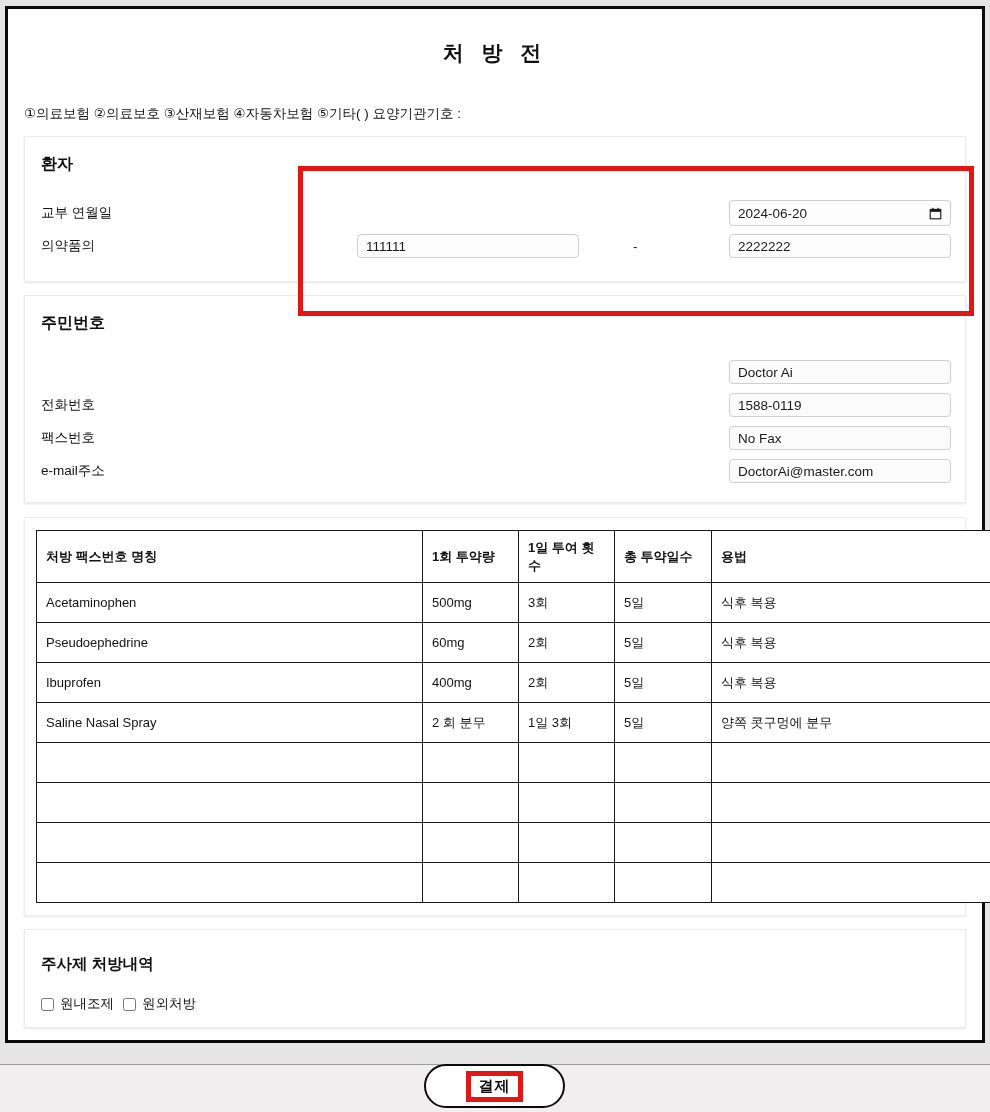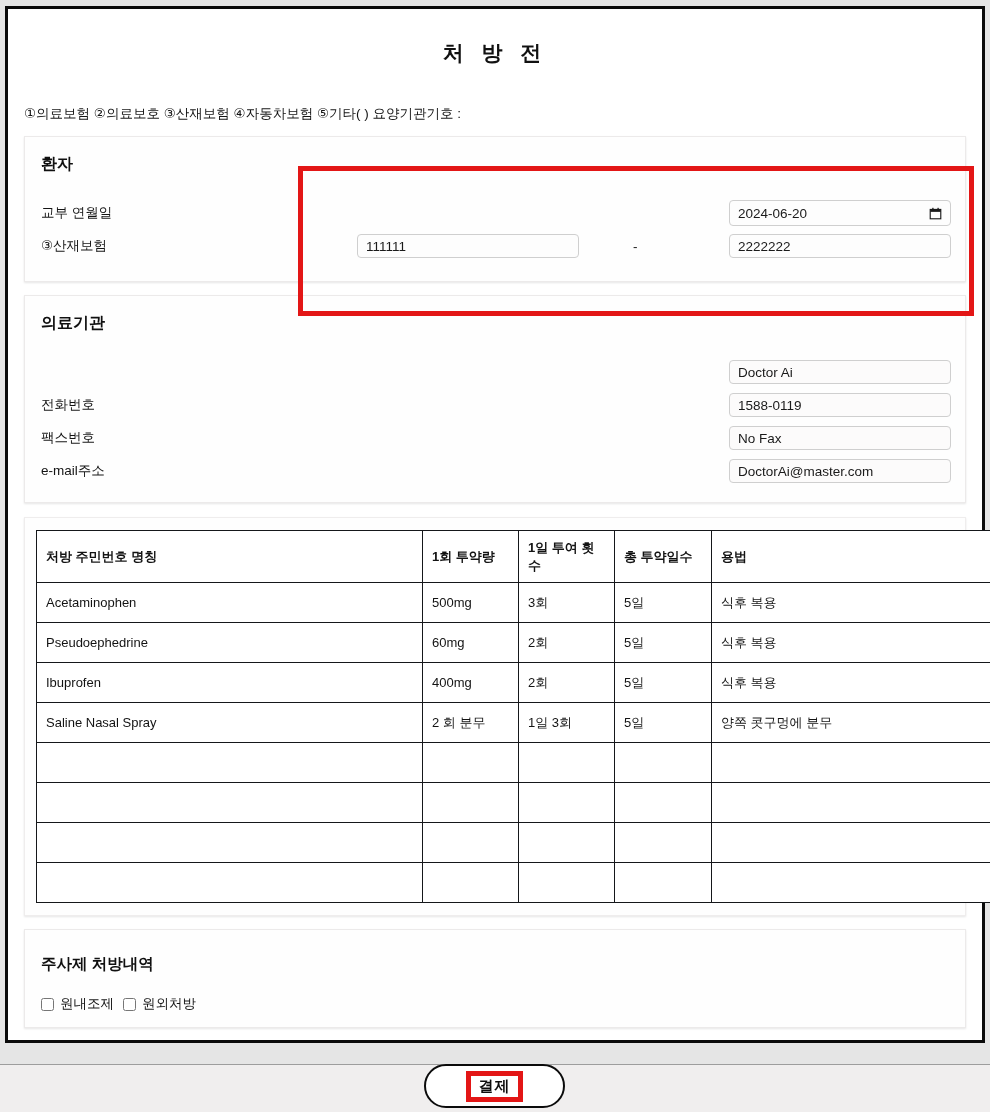--- a/index.html
+++ b/index.html
@@ -281,33 +281,33 @@
                 <rect x="1.5" y="3" width="13" height="3" fill="#1a1a1a"></rect>
                 <rect x="4" y="1" width="1.6" height="3" fill="#1a1a1a"></rect>
                 <rect x="10.4" y="1" width="1.6" height="3" fill="#1a1a1a"></rect>
               </svg>
             </div>
           </div>
         </div>
 
 
         <div class="field-row">
-          <div class="field-label">③산재보험</div>
+          <div class="field-label">의약품의</div>
           <div class="field-controls">
             <div class="rrn-left-slot">
               <input class="txt rrn-left" type="text" value="111111" style="">
             </div>
             <span class="rrn-dash">-</span>
             <input class="txt rrn-right" type="text" value="2222222" style="">
           </div>
         </div>
       </div>
 
       <div class="card">
-        <div class="section-heading">의료기관</div>
+        <div class="section-heading">주민번호</div>
 
         <div class="field-row">
           <div class="field-controls">
             <input class="txt inst" type="text" value="Doctor Ai" style="">
           </div>
         </div>
 
         <div class="field-row">
           <div class="field-label">전화번호</div>
           <div class="field-controls">
@@ -334,21 +334,21 @@
         <table class="rx">
           <colgroup>
             <col class="c-name">
               <col class="c-dose">
               <col class="c-freq">
               <col class="c-days">
               <col class="c-usage">
           </colgroup>
           <thead>
             <tr>
-              <th>처방 주민번호 명칭</th>
+              <th>처방 팩스번호 명칭</th>
               <th>1회 투약량</th>
               <th>1일 투여 횟수</th>
               <th>총 투약일수</th>
               <th>용법</th>
             </tr>
           </thead>
           <tbody>
             <tr>
               <td>Acetaminophen</td>
               <td>500mg</td>

